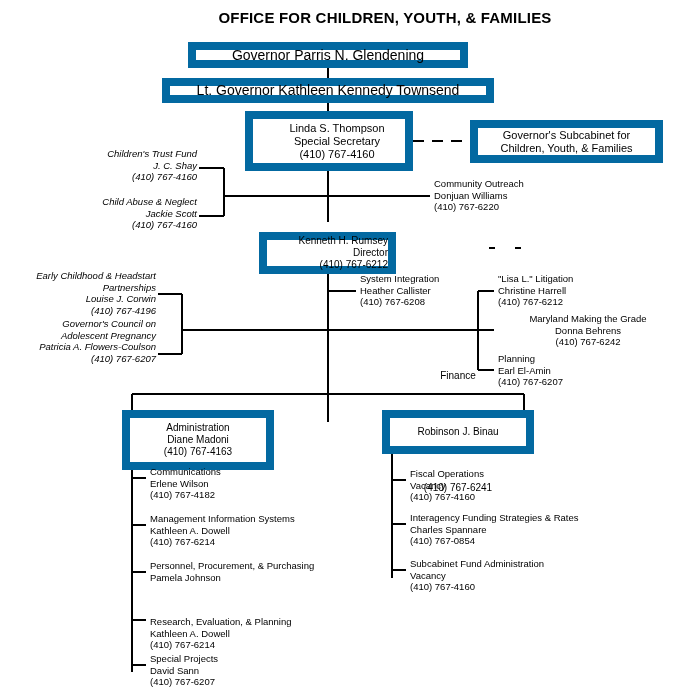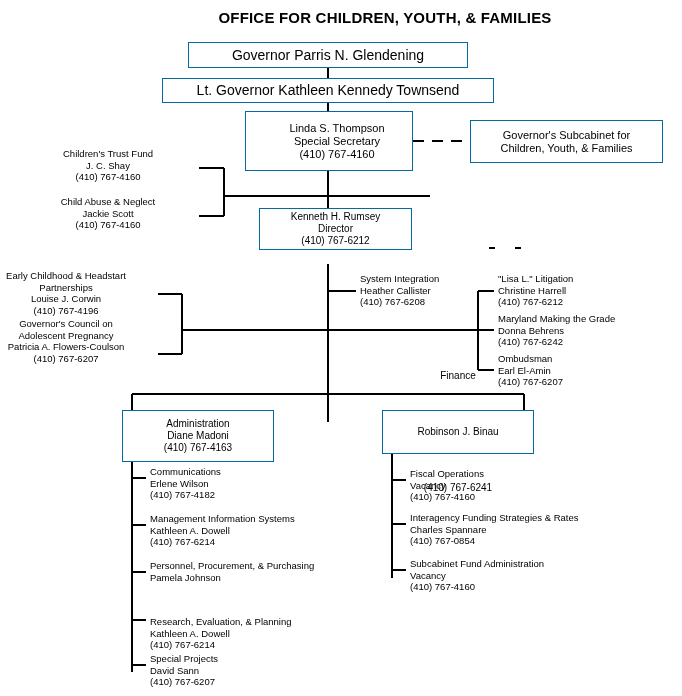--- a/index.html
+++ b/index.html
@@ -33,21 +33,21 @@
     text-align: center;
     font-size: 15px;
     font-weight: bold;
     letter-spacing: 0.2px;
     white-space: nowrap;
     margin-left: 44px;
   }
   .box {
     position: absolute;
     box-sizing: border-box;
-    border: 1px solid #0369a1;
+    border: 8px solid #0369a1;
     background: #ffffff;
     display: flex;
     flex-direction: column;
     align-items: center;
     justify-content: center;
     text-align: center;
     line-height: 13px;
   }
   .box .ln {
     display: block;
@@ -57,21 +57,21 @@
   .box-md .ln { font-size: 11px; line-height: 13px; }
   .box-sm .ln { font-size: 10px; line-height: 12px; }
 
   .leaf {
     position: absolute;
     line-height: 11.5px;
     font-size: 9.5px;
     white-space: nowrap;
   }
   .leaf .ln { display: block; }
-  .leaf.r { text-align: center; }
+  .leaf.r { text-align: right; font-style: italic; }
   .leaf.l { text-align: left; }
 </style>
 </head>
 <body>
 
 <div id="chart">
 
   <div class="title">OFFICE FOR CHILDREN, YOUTH, &amp; FAMILIES</div>
 
   <svg id="lines" viewBox="0 0 682 696" width="682" height="696">
@@ -149,27 +149,27 @@
     <span class="ln">Linda S. Thompson</span>
     <span class="ln">Special Secretary</span>
     <span class="ln">(410) 767-4160</span>
   </div>
 
   <div class="box box-md" style="left:470px; top:120px; width:193px; height:43px;">
     <span class="ln">Governor's Subcabinet for</span>
     <span class="ln">Children, Youth, &amp; Families</span>
   </div>
 
-  <div class="box box-sm" style="left:259px; top:208px; width:153px; height:42px;">
+  <div class="box box-sm" style="left:259px; top:232px; width:137px; height:42px;align-items:flex-end;">
     <span class="ln">Kenneth H. Rumsey</span>
     <span class="ln">Director</span>
     <span class="ln">(410) 767-6212</span>
   </div>
 
-  <div class="box box-sm" style="left:122px; top:410px; width:152px; height:52px;">
+  <div class="box box-sm" style="left:122px; top:410px; width:152px; height:60px;">
     <span class="ln">Administration</span>
     <span class="ln">Diane Madoni</span>
     <span class="ln">(410) 767-4163</span>
   </div>
 
   <div class="box box-sm" style="left:382px; top:410px; width:152px; height:44px;gap:44px;">
     <span class="ln">Finance</span>
     <span class="ln">Robinson J. Binau</span>
     <span class="ln">(410) 767-6241</span>
   </div>
@@ -179,20 +179,25 @@
     <span class="ln">J. C. Shay</span>
     <span class="ln">(410) 767-4160</span>
   </div>
 
   <div class="leaf r" style="left:19px; top:196px; width:178px;">
     <span class="ln">Child Abuse &amp; Neglect</span>
     <span class="ln">Jackie Scott</span>
     <span class="ln">(410) 767-4160</span>
   </div>
 
+  <div class="leaf l" style="left:434px; top:178px; width:210px;">
+    <span class="ln">Community Outreach</span>
+    <span class="ln">Donjuan Williams</span>
+    <span class="ln">(410) 767-6220</span>
+  </div>
 
   <div class="leaf r" style="left:-24px; top:270px; width:180px;">
     <span class="ln">Early Childhood &amp; Headstart</span>
     <span class="ln">Partnerships</span>
     <span class="ln">Louise J. Corwin</span>
     <span class="ln">(410) 767-4196</span>
   </div>
 
   <div class="leaf r" style="left:-24px; top:318px; width:180px;">
     <span class="ln">Governor's Council on</span>
@@ -206,28 +211,28 @@
     <span class="ln">Heather Callister</span>
     <span class="ln">(410) 767-6208</span>
   </div>
 
   <div class="leaf l" style="left:498px; top:273px; width:180px;">
     <span class="ln">"Lisa L." Litigation</span>
     <span class="ln">Christine Harrell</span>
     <span class="ln">(410) 767-6212</span>
   </div>
 
-  <div class="leaf l" style="left:498px; top:313px; width:180px;">
+  <div class="leaf l" style="left:498px; top:313px; width:180px;text-align:center;">
     <span class="ln">Maryland Making the Grade</span>
     <span class="ln">Donna Behrens</span>
     <span class="ln">(410) 767-6242</span>
   </div>
 
   <div class="leaf l" style="left:498px; top:353px; width:180px;">
-    <span class="ln">Ombudsman</span>
+    <span class="ln">Planning</span>
     <span class="ln">Earl El-Amin</span>
     <span class="ln">(410) 767-6207</span>
   </div>
 
   <div class="leaf l" style="left:150px; top:466px; width:230px;">
     <span class="ln">Communications</span>
     <span class="ln">Erlene Wilson</span>
     <span class="ln">(410) 767-4182</span>
   </div>
 

